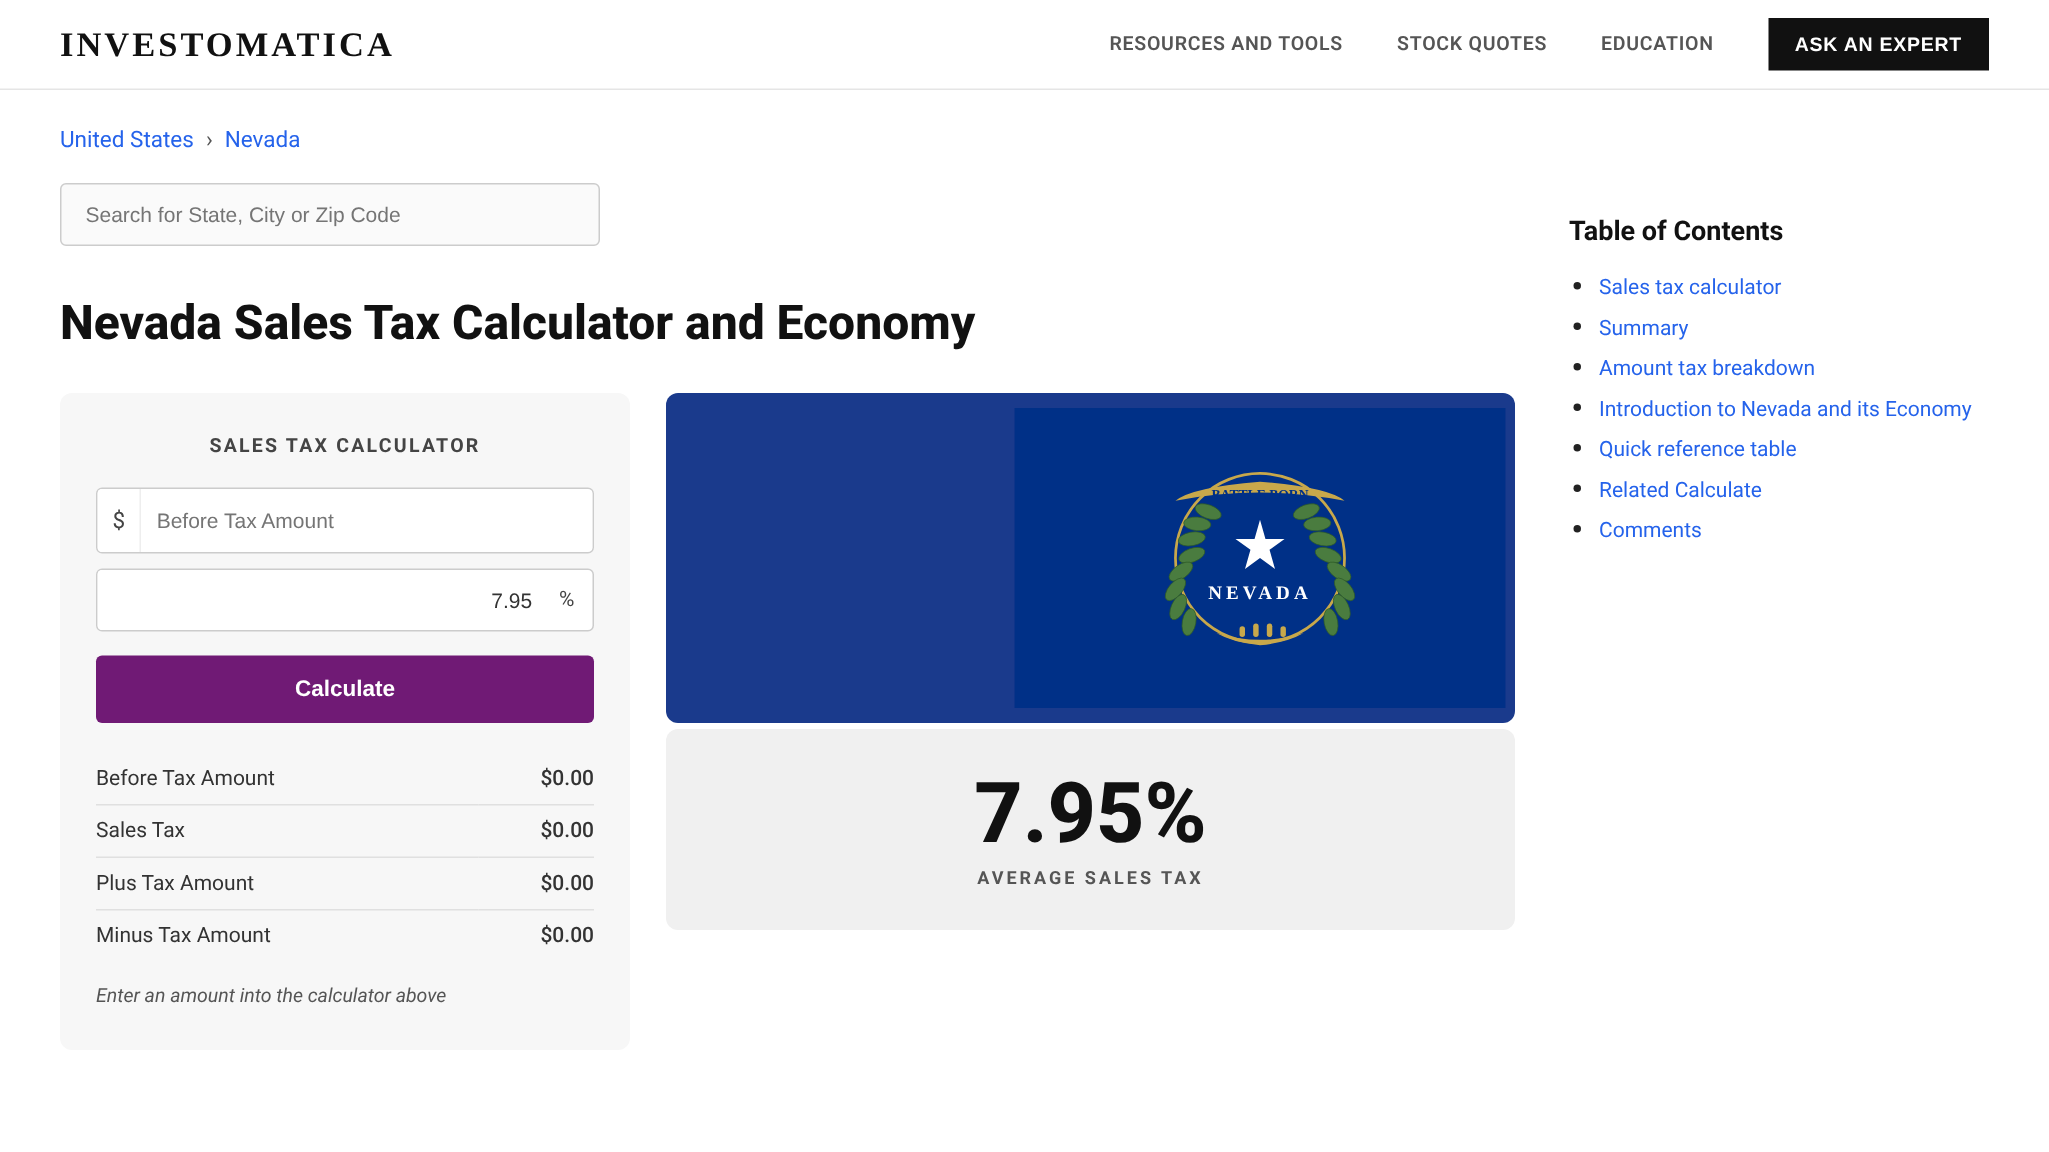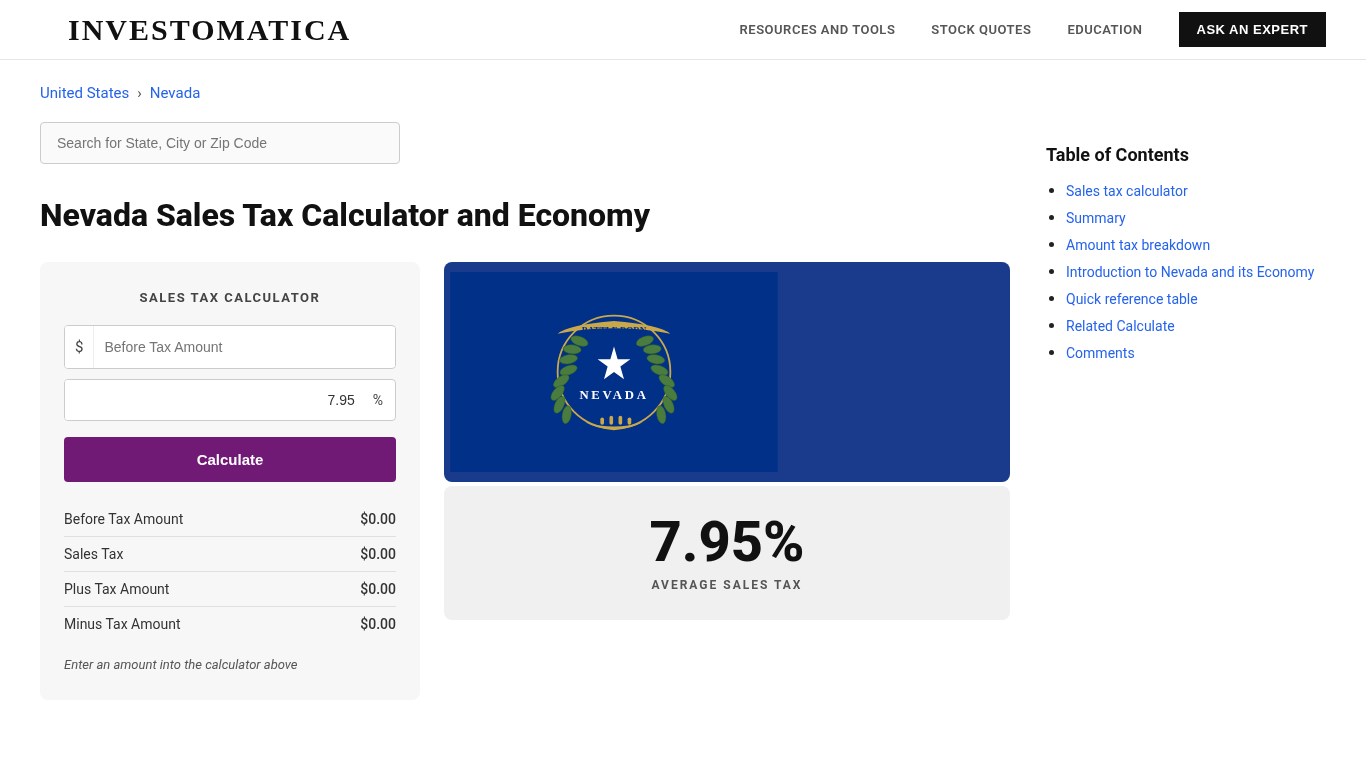--- a/index.html
+++ b/index.html
@@ -9,27 +9,26 @@
     .header {
       display: flex;
       align-items: center;
       justify-content: space-between;
       padding: 0 40px;
       height: 60px;
       border-bottom: 1px solid #e5e5e5;
       background: #fff;
     }
     .logo {
-      font-size: 30px;
+      font-size: 23px;
       font-weight: 700;
       letter-spacing: 2px;
       color: #111;
       text-transform: uppercase;
       font-family: serif;
-      margin-left: 28px;
     }
     .nav {
       display: flex;
       align-items: center;
       gap: 36px;
     }
     .nav-link {
       font-size: 13px;
       font-weight: 600;
       color: #555;
@@ -214,21 +213,21 @@
       flex-direction: column;
       gap: 0;
     }
     .flag-container {
       background: #1a3a8c;
       border-radius: 8px;
       overflow: hidden;
       height: 220px;
       display: flex;
       align-items: center;
-      justify-content: flex-start;
+      justify-content: flex-end;
       margin-bottom: 0;
     }
     
     .nevada-flag {
       width: 340px;
       height: 200px;
     }
 
     .percentage-card {
       background: #f0f0f0;

